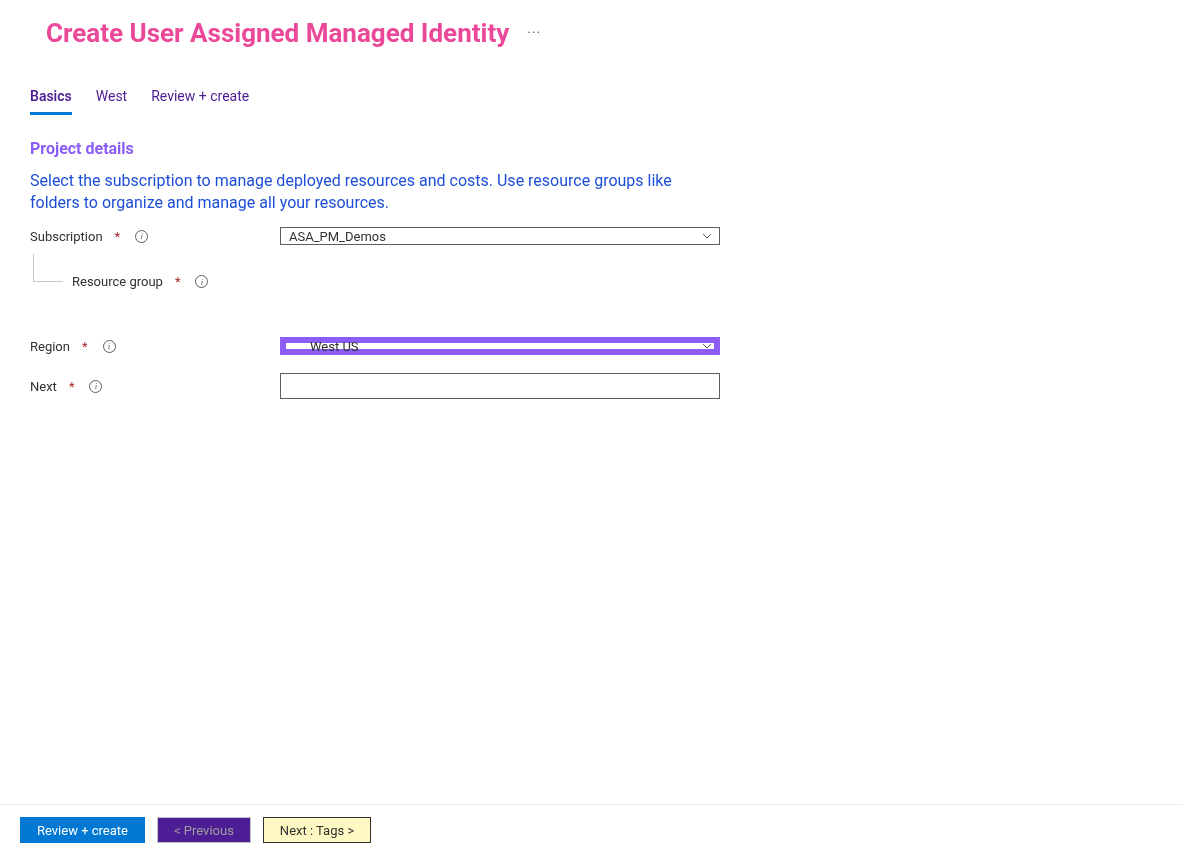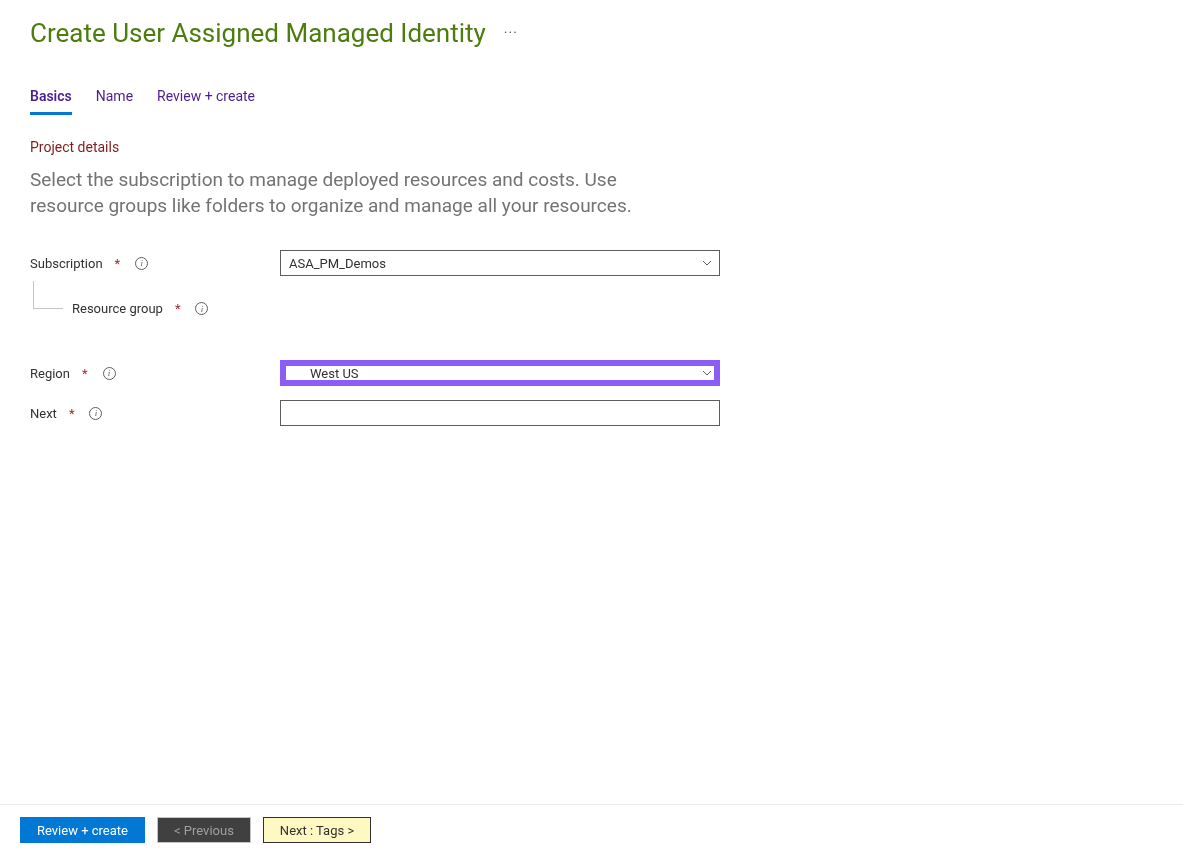--- a/index.html
+++ b/index.html
@@ -20,22 +20,23 @@
       padding: 18px 30px 0 30px;
     }
     .header-row {
       display: flex;
       align-items: center;
       gap: 18px;
       margin-bottom: 40px;
     }
     .page-title {
       font-size: 26px;
-      font-weight: 400;
-      color: #4d7c0f;
+      font-weight: 700;
+      color: #ec4899;
+      margin-left: 16px;
     }
     .more-icon {
       font-size: 14px;
       color: #605e5c;
       cursor: pointer;
       letter-spacing: 1px;
     }
     .tabs {
       display: flex;
       gap: 24px;
@@ -47,31 +48,31 @@
       color: #4c1d95;
       cursor: pointer;
       padding-bottom: 8px;
       border-bottom: 3px solid transparent;
     }
     .tab.active {
       font-weight: 600;
       border-bottom: 3px solid #0078d4;
     }
     .section-title {
-      font-size: 14px;
-      font-weight: 400;
-      color: #7f1d1d;
+      font-size: 16px;
+      font-weight: 700;
+      color: #8b5cf6;
       margin-bottom: 12px;
     }
     .section-desc {
-      font-size: 19px;
-      color: #737373;
+      font-size: 16px;
+      color: #1d4ed8;
       max-width: 660px;
       line-height: 1.35;
-      margin-bottom: 32px;
+      margin-bottom: 10px;
     }
     .form-row {
       display: flex;
       align-items: center;
       margin-bottom: 14px;
       min-height: 26px;
     }
     .form-label-cell {
       width: 250px;
       display: flex;
@@ -114,21 +115,21 @@
     }
     .form-control-cell {
       width: 440px;
     }
     .select-wrap {
       position: relative;
       width: 100%;
     }
     .select-like {
       width: 100%;
-      height: 26px;
+      height: 18px;
       border: 1px solid #605e5c;
       background: #ffffff;
       padding: 0 28px 0 8px;
       font-size: 13px;
       font-family: inherit;
       color: #323130;
       cursor: pointer;
       display: flex;
       align-items: center;
       text-align: left;
@@ -190,38 +191,38 @@
       color: #ffffff;
       border-color: #0078d4;
       font-weight: 400;
     }
     .btn-default {
       background: #fef9c3;
       color: #323130;
       border: 1px solid #323130;
     }
     .btn-disabled {
-      background: #404040;
+      background: #4c1d95;
       color: #a19f9d;
       border: 1px solid #c8c6c4;
       cursor: not-allowed;
     }
   </style>
 </head>
 <body>
 
 <div class="page">
   <div class="header-row">
     <h1 class="page-title">Create User Assigned Managed Identity</h1>
     <span class="more-icon">···</span>
   </div>
 
   <div class="tabs">
     <div class="tab active">Basics</div>
-    <div class="tab">Name</div>
+    <div class="tab">West</div>
     <div class="tab">Review + create</div>
   </div>
 
   <div class="section-title">Project details</div>
   <div class="section-desc">Select the subscription to manage deployed resources and costs. Use resource groups like folders to organize and manage all your resources.</div>
 
   <div class="form-row">
     <div class="form-label-cell">
       <span>Subscription</span>
       <span class="req">*</span>

